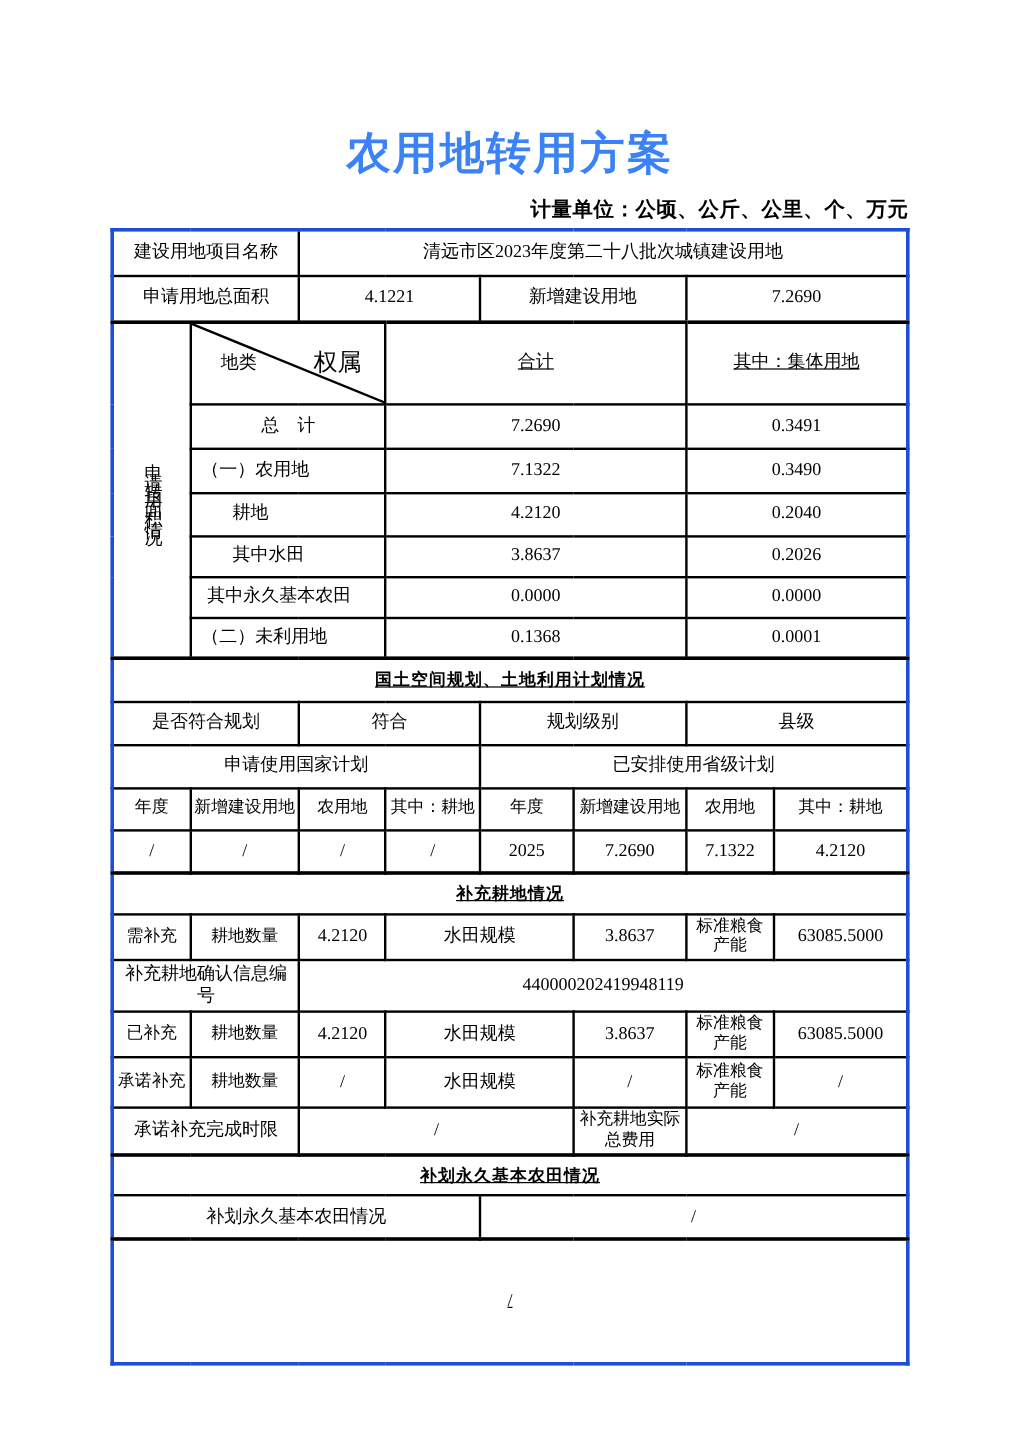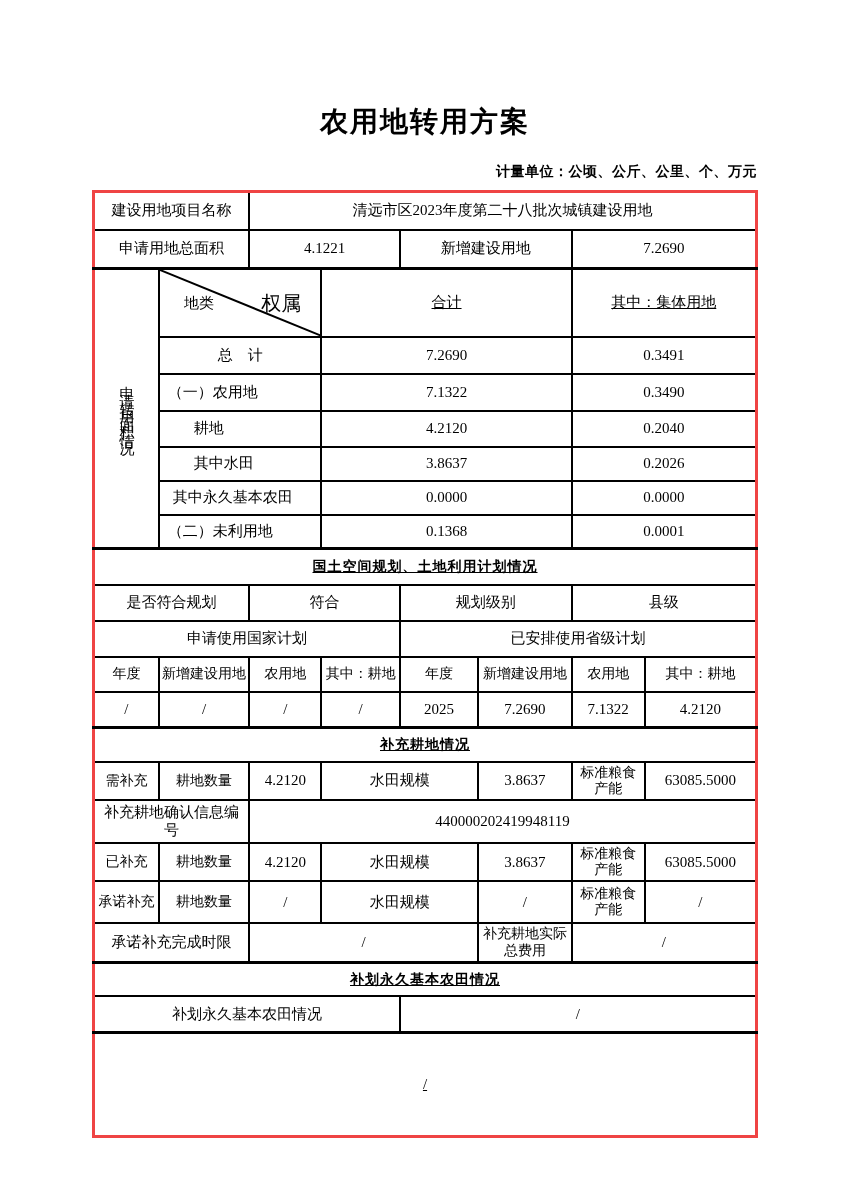--- a/index.html
+++ b/index.html
@@ -2,32 +2,32 @@
 <html><head>
 <meta charset="utf-8">
 <style>
   * { margin:0; padding:0; box-sizing:border-box; }
   html,body { width:850px; height:1202px; background:#ffffff; }
   body { position:relative; font-family:"Liberation Serif","DejaVu Serif",serif; color:#000; }
 
   .doc-title {
     position:absolute; top:103px; left:0; width:100%;
     text-align:center; font-family:"Liberation Sans","DejaVu Sans",sans-serif;
-    font-weight:bold; font-size:28px; letter-spacing:2px; color:#000000;
+    font-weight:bold; font-size:37px; letter-spacing:2px; color:#3b82f6;
   }
   .unit-note {
     position:absolute; top:163px; right:93px;
     font-family:"Liberation Sans","DejaVu Sans",sans-serif;
-    font-weight:bold; font-size:14px; letter-spacing:0.5px;
+    font-weight:bold; font-size:17px; letter-spacing:0.5px;
   }
 
   table.doc {
     position:absolute; top:190px; left:92px;
     width:666px; border-collapse:collapse; table-layout:fixed;
-    border:3px solid #ef4444;
+    border:3px solid #1d4ed8;
   }
   td {
     border:2px solid #000;
     text-align:center; vertical-align:middle;
     font-size:15px; line-height:1.25;
     padding:2px 3px; overflow:hidden;
   }
   tr.thick-top > td { border-top-width:3px;text-decoration:underline; }
 
   td.left-sm { text-align:left; padding-left:8px; }

